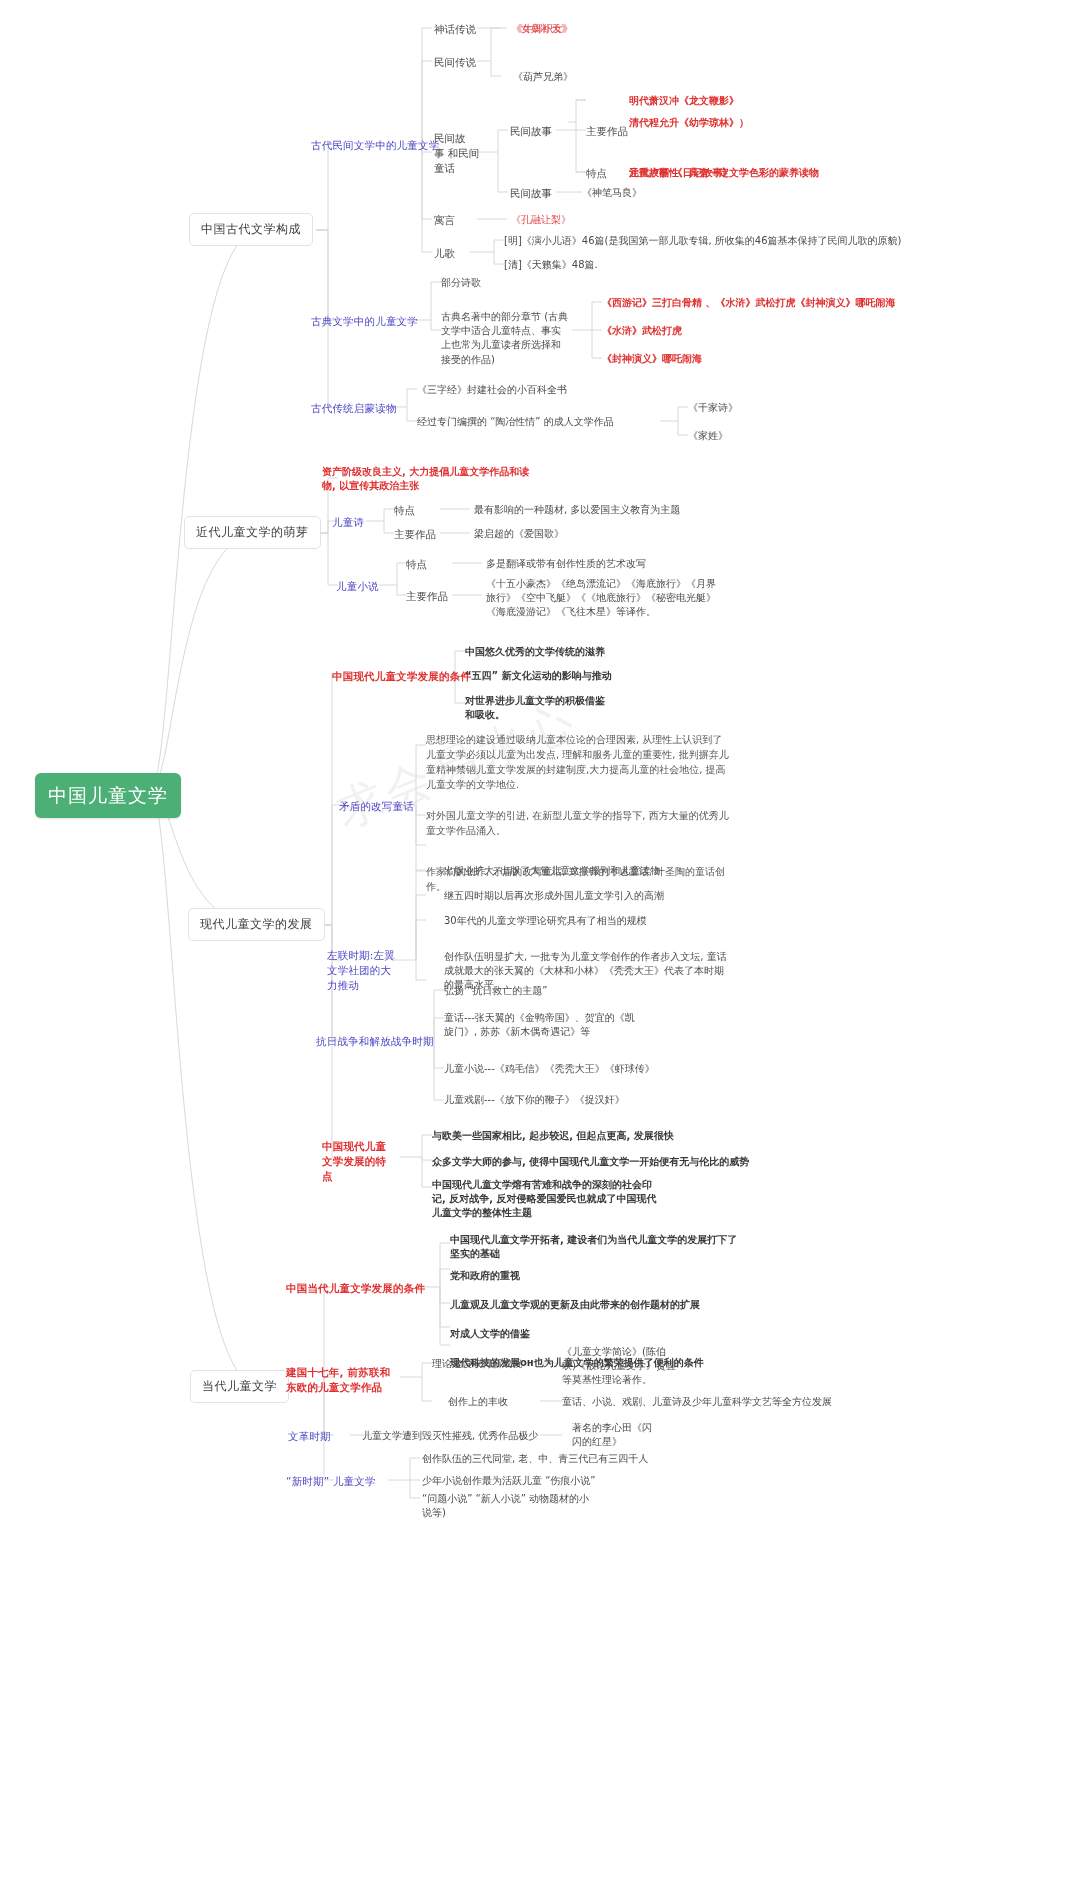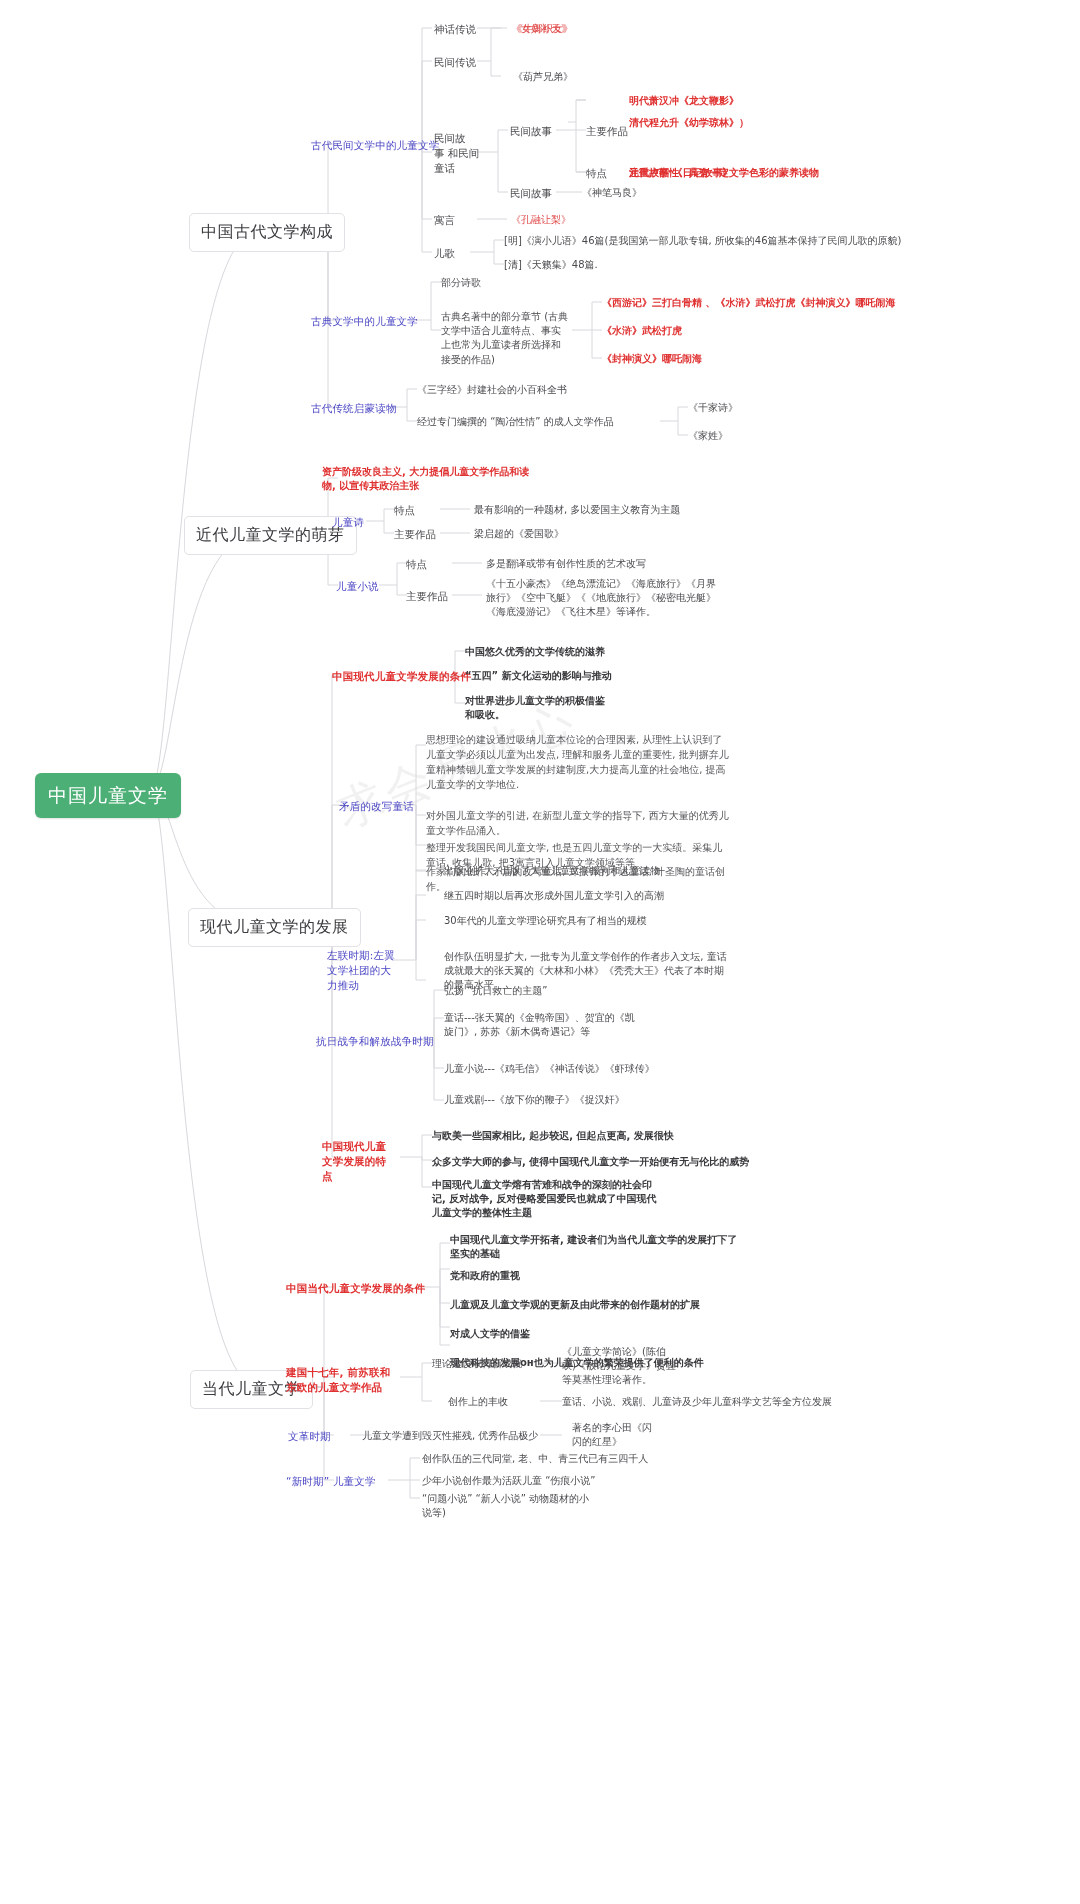--- a/index.html
+++ b/index.html
@@ -36,21 +36,21 @@
     font-size: 19px;
     letter-spacing: 1px;
     box-shadow: 0 1px 2px rgba(0,0,0,.12);
   }
   
   .lvl1 {
     border: 1px solid #e2e2e6;
     border-radius: 5px;
     background: #fff;
     padding: 7px 11px;
-    font-size: 16px;
+    font-size: 12px;
     color: #3c3c40;
     letter-spacing: .5px;
   }
   .lvl2 {
     font-size: 10.5px;
     color: #4b46c4;
     letter-spacing: .2px;
   }
   .lvl2.red {
     color: #e03030;
@@ -290,33 +290,32 @@
   <div class="node leaf" style="left:486px; top:577px; width:238px;">《十五小豪杰》《绝岛漂流记》《海底旅行》《月界旅行》《空中飞艇》《《地底旅行》《秘密电光艇》《海底漫游记》《飞往木星》等译作。</div>
 
   <div class="node lvl2 red" style="left:332px; top:669px;">中国现代儿童文学发展的条件</div>
   <div class="node leaf bold" style="left:465px; top:645px;">中国悠久优秀的文学传统的滋养</div>
   <div class="node leaf bold" style="left:465px; top:669px;">“五四” 新文化运动的影响与推动</div>
   <div class="node leaf bold" style="left:465px; top:694px; width:148px;">对世界进步儿童文学的积极借鉴和吸收。</div>
 
   <div class="node lvl2" style="left:339px; top:799px;">矛盾的改写童话</div>
   <div class="node para" style="left:426px; top:732px; width:304px;">思想理论的建设通过吸纳儿童本位论的合理因素, 从理性上认识到了儿童文学必须以儿童为出发点, 理解和服务儿童的重要性, 批判摒弃儿童精神禁锢儿童文学发展的封建制度,大力提高儿童的社会地位, 提高儿童文学的文学地位.</div>
   <div class="node para" style="left:426px; top:808px; width:304px;">对外国儿童文学的引进, 在新型儿童文学的指导下, 西方大量的优秀儿童文学作品涌入。</div>
-  <div class="node para" style="left:426px; top:840px; width:304px;">整理开发我国民间儿童文学, 也是五四儿童文学的一大实绩。采集儿童话, 收集儿歌, 把3寓言引入儿童文学领域等等</div>
   <div class="node para" style="left:426px; top:864px; width:304px;">作家们的创作, 矛盾的改写童话, 郑振铎的寸述童话, 叶圣陶的童话创作。</div>
 
   <div class="node lvl2" style="left:327px; top:948px; width:70px;">左联时期:左翼文学社团的大力推动</div>
   <div class="node leaf" style="left:444px; top:864px;">出版业扩大, 出版了大量儿童文学报刊和儿童读物</div>
   <div class="node leaf" style="left:444px; top:889px;">继五四时期以后再次形成外国儿童文学引入的高潮</div>
   <div class="node leaf" style="left:444px; top:914px;">30年代的儿童文学理论研究具有了相当的规模</div>
   <div class="node leaf" style="left:444px; top:950px; width:288px;">创作队伍明显扩大, 一批专为儿童文学创作的作者步入文坛, 童话成就最大的张天翼的《大林和小林》《秃秃大王》代表了本时期的最高水平</div>
 
   <div class="node lvl2" style="left:316px; top:1034px;">抗日战争和解放战争时期</div>
   <div class="node leaf" style="left:444px; top:984px;">弘扬 “抗日救亡的主题”</div>
   <div class="node leaf" style="left:444px; top:1011px; width:196px;">童话---张天翼的《金鸭帝国》、贺宜的《凯旋门》, 苏苏《新木偶奇遇记》等</div>
-  <div class="node leaf" style="left:444px; top:1062px;">儿童小说---《鸡毛信》《神话传说》《虾球传》</div>
+  <div class="node leaf" style="left:444px; top:1062px;">儿童小说---《鸡毛信》《秃秃大王》《虾球传》</div>
   <div class="node leaf" style="left:444px; top:1093px;">儿童戏剧---《放下你的鞭子》《捉汉奸》</div>
 
   <div class="node lvl2 red" style="left:322px; top:1139px; width:72px;">中国现代儿童文学发展的特点</div>
   <div class="node leaf bold" style="left:432px; top:1129px;">与欧美一些国家相比, 起步较迟, 但起点更高, 发展很快</div>
   <div class="node leaf bold" style="left:432px; top:1155px;">众多文学大师的参与, 使得中国现代儿童文学一开始便有无与伦比的威势</div>
   <div class="node leaf bold" style="left:432px; top:1178px; width:228px;">中国现代儿童文学熔有苦难和战争的深刻的社会印记, 反对战争, 反对侵略爱国爱民也就成了中国现代儿童文学的整体性主题</div>
 
   <div class="node lvl2 red" style="left:286px; top:1281px;">中国当代儿童文学发展的条件</div>
   <div class="node leaf bold" style="left:450px; top:1233px; width:294px;">中国现代儿童文学开拓者, 建设者们为当代儿童文学的发展打下了坚实的基础</div>
   <div class="node leaf bold" style="left:450px; top:1269px;">党和政府的重视</div>

